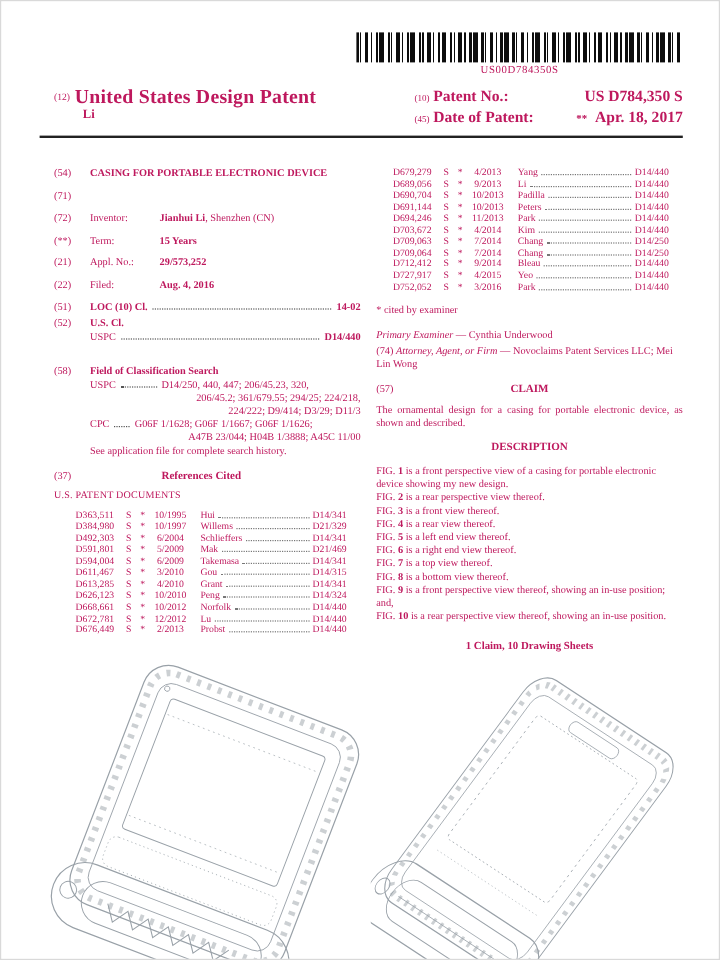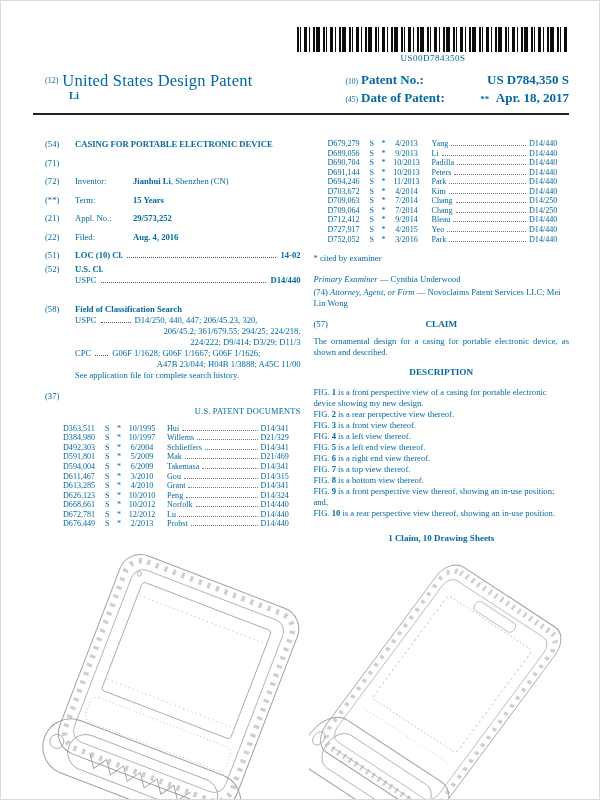--- a/index.html
+++ b/index.html
@@ -1,57 +1,57 @@
 <!DOCTYPE html>
 <html><head>
 <meta charset="utf-8">
 <style>
   html,body{margin:0;padding:0;background:#888;}
   .page{
     position:relative;width:600px;height:800px;background:#ffffff;
-    font-family:"Liberation Serif","DejaVu Serif",serif;color:#0369a1;
+    font-family:"Liberation Serif","DejaVu Serif",serif;color:#be185d;
     box-sizing:border-box;overflow:hidden;border:1px solid #d9d9d9;
   }
   
   .top-strip{padding-top:26px;}
   .barcode-block{margin-left:auto;margin-right:30px;width:272px;text-align:center;}
   .barcode-bars{
     height:25px;width:272px;
     background:
       repeating-linear-gradient(90deg,#0c0c0c 0 2px,#fff 2px 3px,#0c0c0c 3px 4px,#fff 4px 7px,
         #0c0c0c 7px 10px,#fff 10px 12px,#0c0c0c 12px 13px,#fff 13px 16px,
         #0c0c0c 16px 18px,#fff 18px 19px,#0c0c0c 19px 23px,#fff 23px 26px);
   }
   .barcode-text{font-size:9px;letter-spacing:.5px;margin-top:1px;}
   
   .header{display:flex;justify-content:space-between;align-items:flex-start;
           padding:8px 30px 0 44px;}
   .hdr-kind{font-size:8px;vertical-align:3px;}
-  .hdr-title{font-size:16.5px;font-weight:normal;letter-spacing:.2px;}
+  .hdr-title{font-size:16.5px;font-weight:bold;letter-spacing:.2px;}
   .hdr-surname{font-size:10.5px;font-weight:bold;margin:0 0 0 24px;line-height:1;}
   .hdr-right{text-align:left;min-width:230px;}
   .hdr-row{display:flex;align-items:baseline;justify-content:flex-end;line-height:1.35;}
   .hnum{font-size:7.5px;margin-right:3px;font-family:Liberation Serif, serif;}
   .hlabel{font-size:13px;font-weight:bold;width:86px;}
   .hval{font-size:13px;font-weight:bold;margin-left:14px;min-width:108px;text-align:right;white-space:nowrap;}
   .hstars{font-size:9px;font-weight:bold;margin-left:10px;}
   .rule{border-top:2.5px solid #222;margin:7px 30px 0 32px;}
   
   .cols{display:flex;gap:13px;padding:24px 30px 0 44px;box-sizing:border-box;}
   .col{width:50%;font-size:8.6px;line-height:1.28;}
   .bib-row{display:flex;margin-bottom:7.5px;}
   .bnum{flex:0 0 30px;}
   .bcontent{flex:1;}
   .lblw{display:inline-block;width:58px;}
   b.val{font-weight:bold;}
   .flexline{display:flex;align-items:baseline;}
   .leader{flex:1;border-bottom:1.3px dotted #555;margin:0 4px 2px 4px;min-width:10px;}
   .leader-fixed{display:inline-block;border-bottom:1.3px dotted #555;margin:0 4px 2px 4px;height:7px;}
   .right-text{text-align:right;}
-  .refs-sub{font-size:8.4px;text-align:right;margin:3px 0 6px 0;letter-spacing:.2px;}
+  .refs-sub{font-size:8.4px;text-align:left;margin:3px 0 6px 0;letter-spacing:.2px;}
   .ref-table{margin-left:18px;}
   .ref-row{display:flex;align-items:baseline;font-size:8.1px;line-height:1.18;}
   .rno{width:42px;white-space:nowrap;}
   .rk{width:9px;}
   .rs{width:10px;text-align:center;}
   .rd{width:36px;text-align:center;margin-right:7px;}
   .rn{white-space:nowrap;}
   .rl{flex:1;border-bottom:1.3px dotted #777;margin:0 3px 2px 3px;}
   .rc{width:40px;white-space:nowrap;}
   .cited{margin:9px 0 10px 0;}
@@ -173,20 +173,21 @@
               <span class="leader-fixed" style="width:13px"></span>
               <span>G06F 1/1628; G06F 1/1667; G06F 1/1626;</span>
             </span>
           <div class="right-text">A47B 23/044; H04B 1/3888; A45C 11/00</div>
           <div>See application file for complete search history.</div>
         </span>
       </div>
 
       <div class="sec-head">
         <span class="bnum">(37)</span>
+        <span class="shead" style="margin-right:40px">References Cited</span>
       </div>
       <div class="refs-sub">U.S. PATENT DOCUMENTS</div>
 
       <div class="ref-table" id="refs-left">
           <div class="ref-row">
             <span class="rno">D363,511</span>
             <span class="rk">S</span>
             <span class="rs">*</span>
             <span class="rd">10/1995</span>
             <span class="rn">Hui</span>
@@ -405,21 +406,21 @@
         <span class="bnum">(57)</span>
         <span class="shead">CLAIM</span>
       </div>
       <div class="claim-text">The ornamental design for a casing for portable electronic device, as shown and described.</div>
 
       <div class="desc-head">DESCRIPTION</div>
       <div id="fig-list">
           <div class="fig-line"><span>FIG. </span><b>1</b><span> is a front perspective view of a casing for portable electronic device showing my new design.</span></div>
           <div class="fig-line"><span>FIG. </span><b>2</b><span> is a rear perspective view thereof.</span></div>
           <div class="fig-line"><span>FIG. </span><b>3</b><span> is a front view thereof.</span></div>
-          <div class="fig-line"><span>FIG. </span><b>4</b><span> is a left view thereof.</span></div>
+          <div class="fig-line"><span>FIG. </span><b>4</b><span> is a rear view thereof.</span></div>
           <div class="fig-line"><span>FIG. </span><b>5</b><span> is a left end view thereof.</span></div>
           <div class="fig-line"><span>FIG. </span><b>6</b><span> is a right end view thereof.</span></div>
           <div class="fig-line"><span>FIG. </span><b>7</b><span> is a top view thereof.</span></div>
           <div class="fig-line"><span>FIG. </span><b>8</b><span> is a bottom view thereof.</span></div>
           <div class="fig-line"><span>FIG. </span><b>9</b><span> is a front perspective view thereof, showing an in-use position; and,</span></div>
           <div class="fig-line"><span>FIG. </span><b>10</b><span> is a rear perspective view thereof, showing an in-use position.</span></div>
         </div>
 
       <div class="footer-note">1 Claim, 10 Drawing Sheets</div>
     </div>

